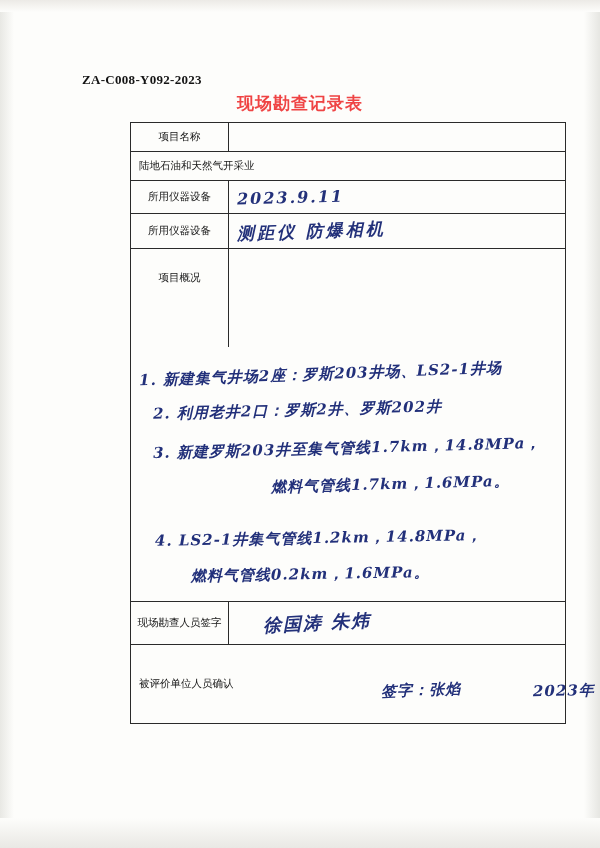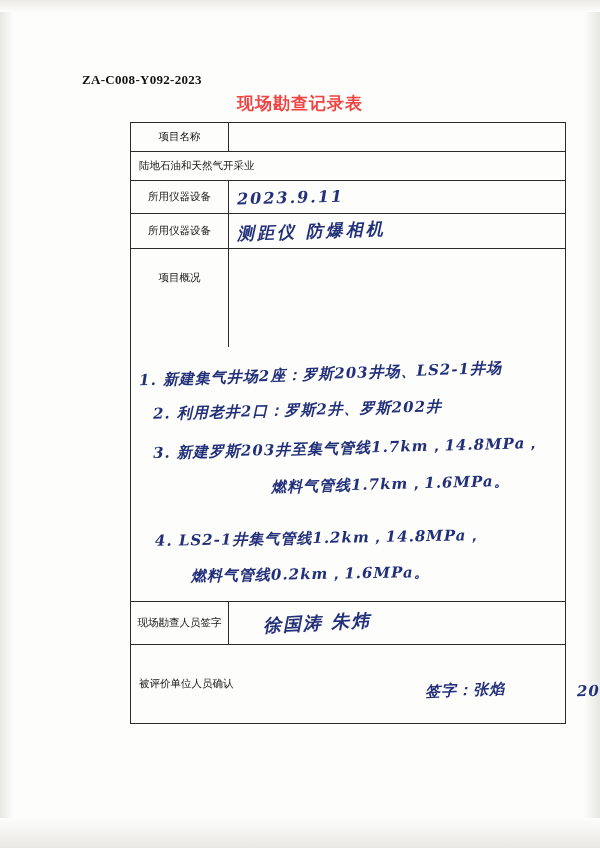--- a/index.html
+++ b/index.html
@@ -104,21 +104,21 @@
     color: #151515;
   }
   .row-overview .label-cell {
     align-items: flex-start;
     padding-top: 22px;
   }
   .row-overview { min-height: 352px; flex-direction: column; }
   .row-time { min-height: 32px; }
   .row-equip { min-height: 34px; }
   .row-sign { min-height: 42px; }
-  .row-confirm { min-height: 78px; gap: 44px; }
+  .row-confirm { min-height: 78px; }
   .row-confirm .label-cell {
     border-right: none;
     width: 120px;
     flex: 0 0 120px;
     justify-content: flex-start;
     padding-left: 8px;
     text-align: left;
   }
 
   

